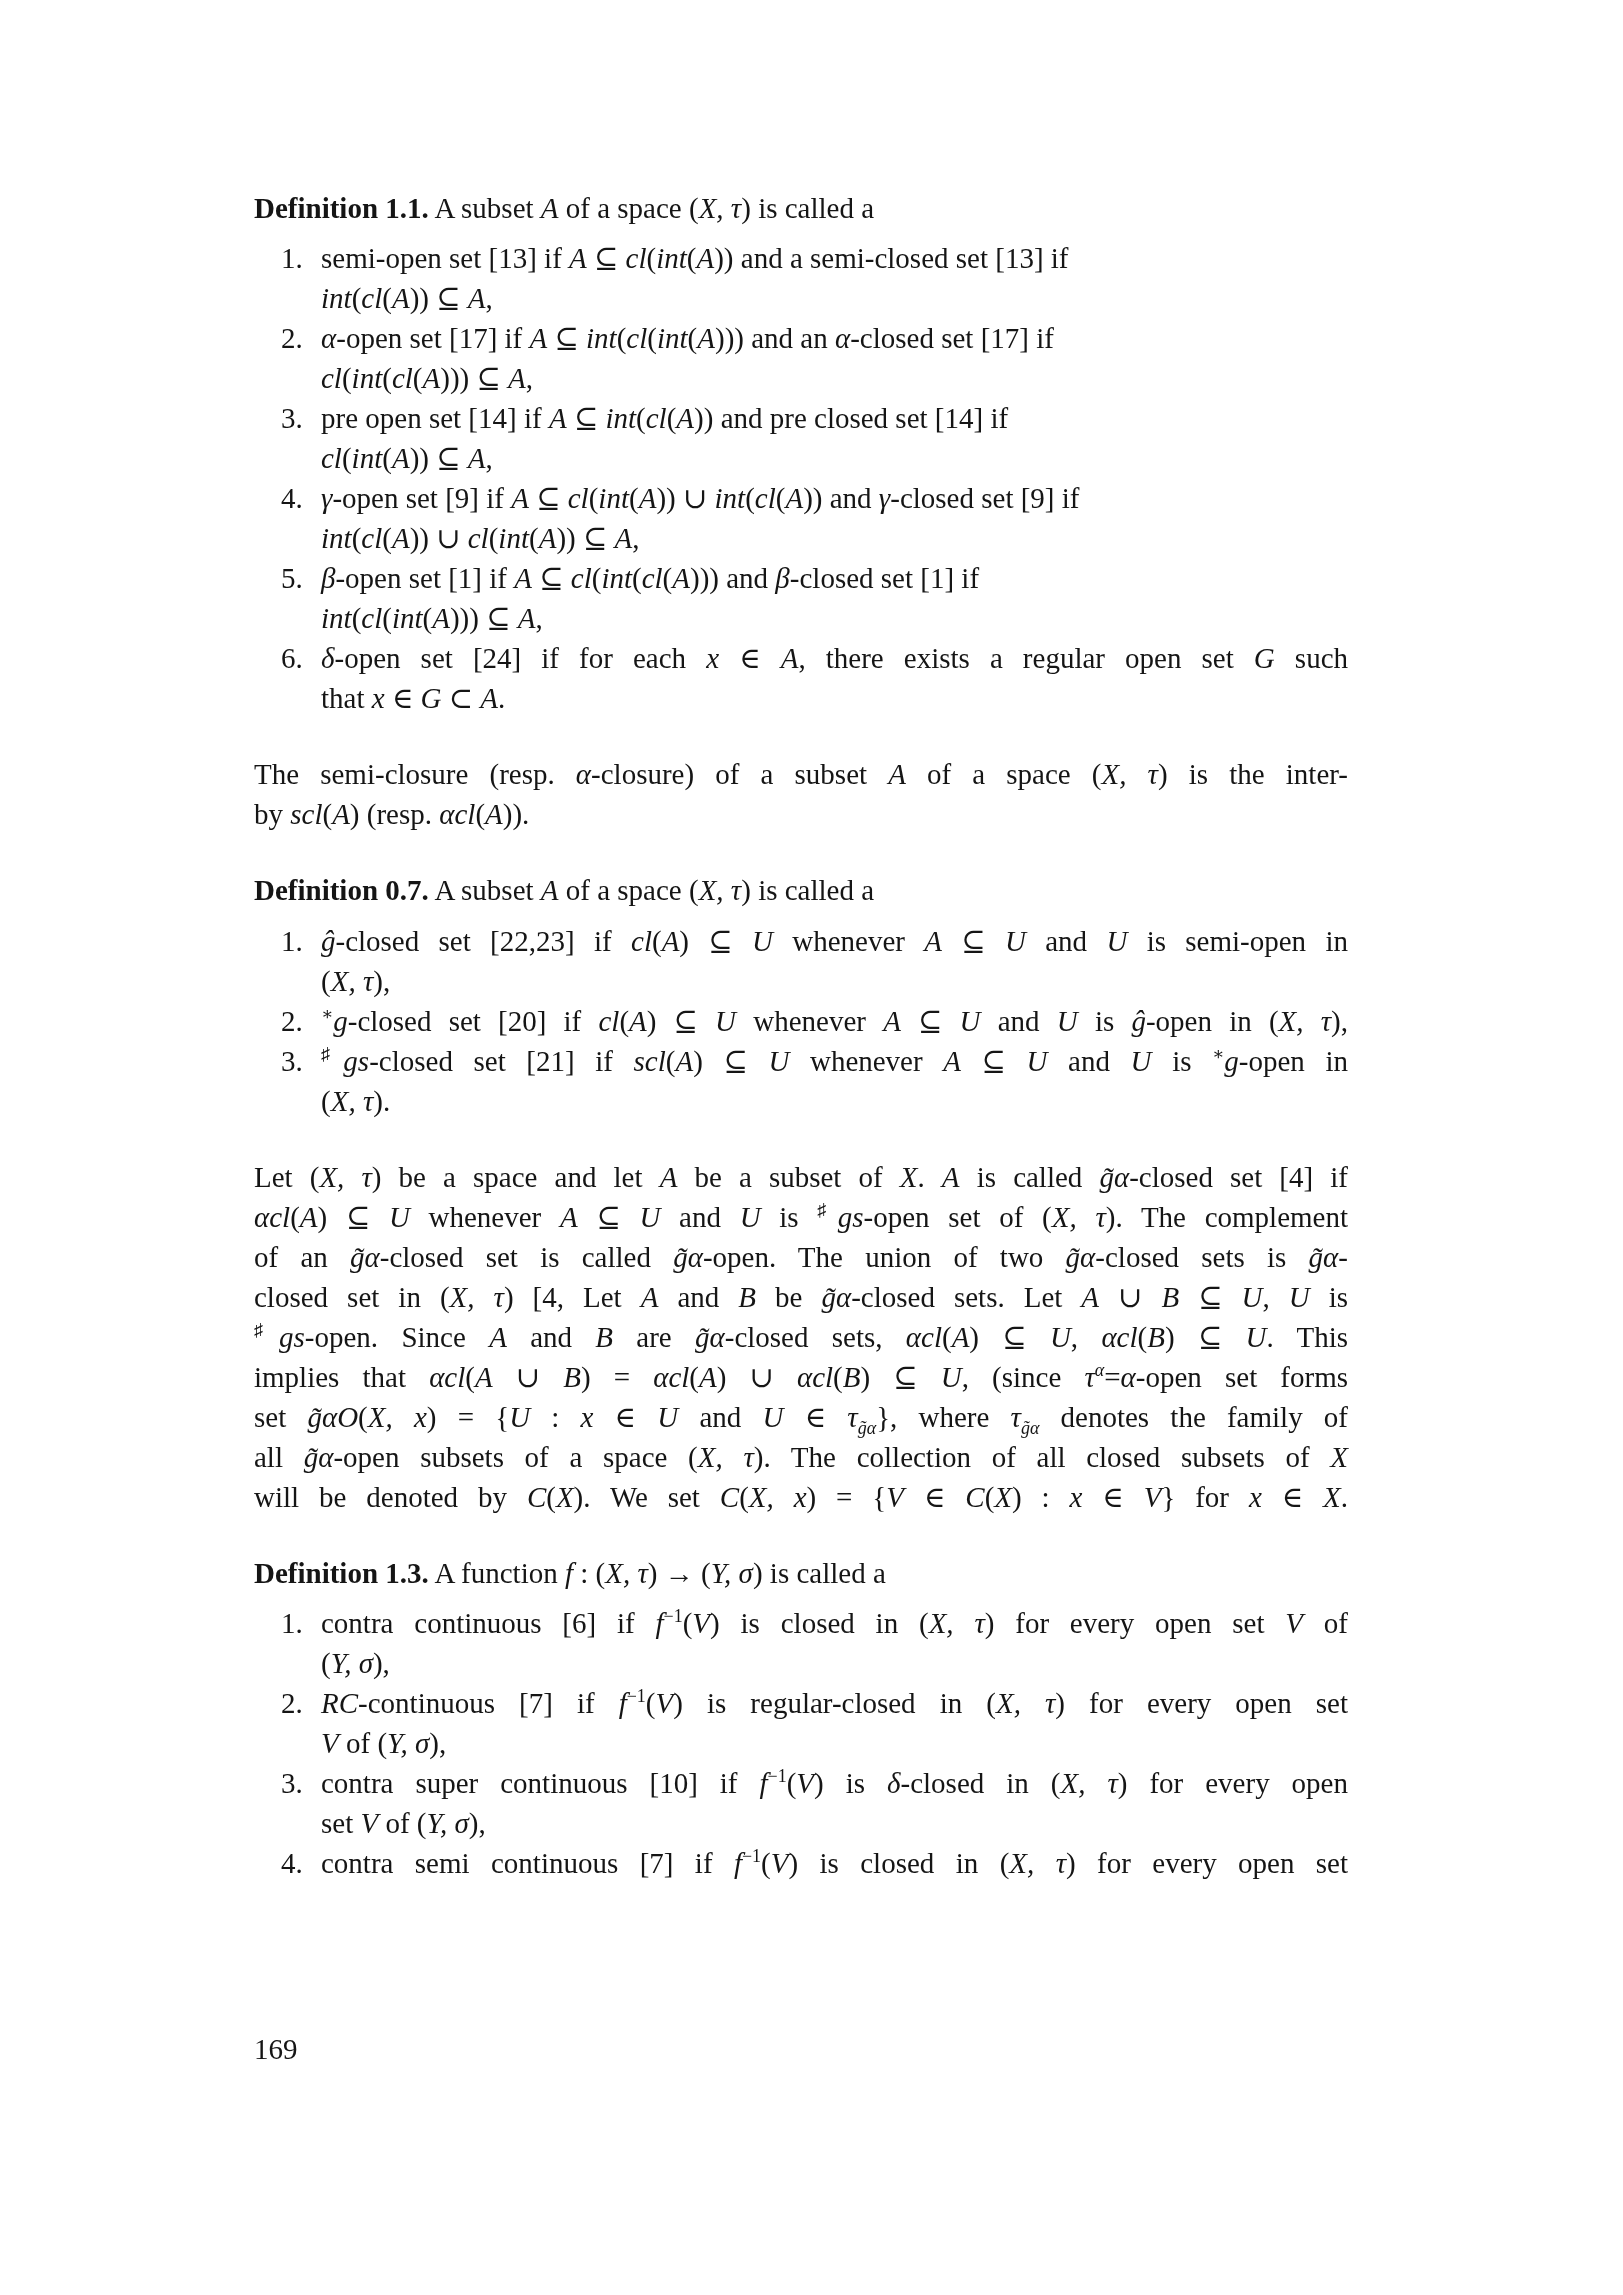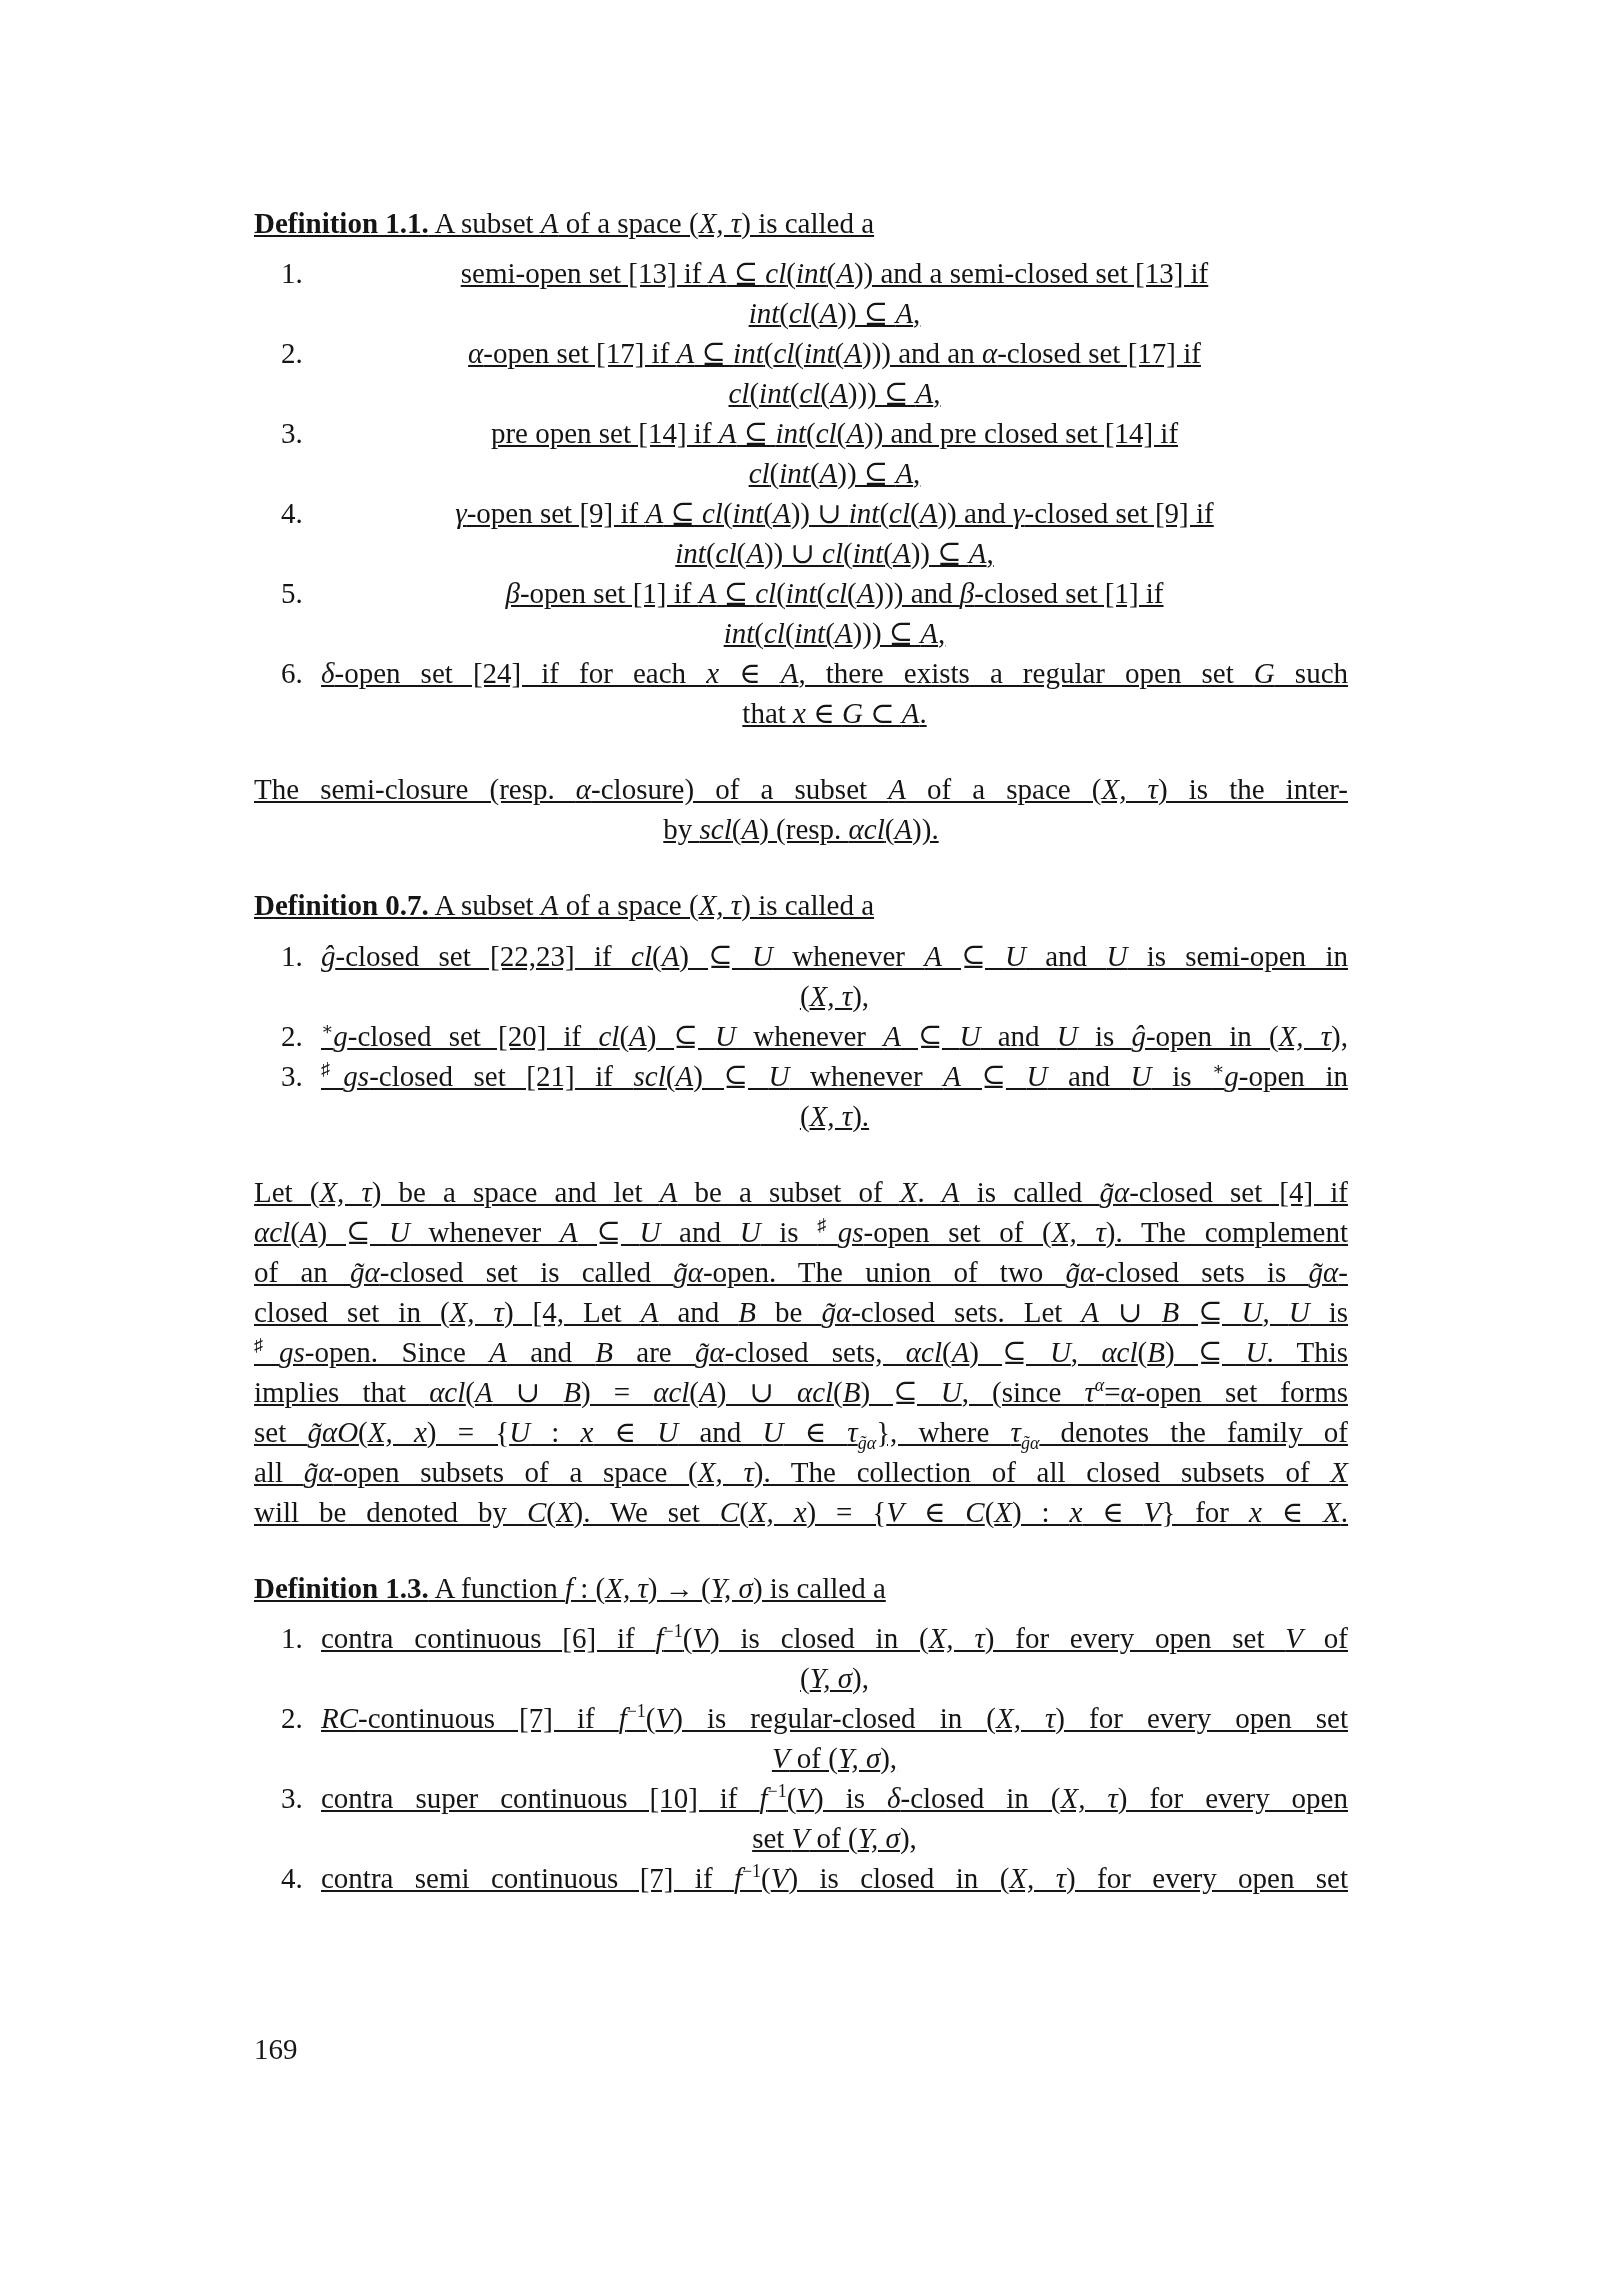--- a/index.html
+++ b/index.html
@@ -16,42 +16,41 @@
     height: 2295px;
     background: #ffffff;
     font-family: "Liberation Serif", "DejaVu Serif", serif;
     font-size: 29px;
     line-height: 40px;
     color: #151515;
   }
   .content {
     position: absolute;
     left: 254px;
-    top: 203px;
+    top: 188px;
     width: 1094px;
-    text-decoration: underline;
   }
   .heading { margin: 0; }
   .heading .dt { font-weight: 700; }
   .gap { margin-top: 36px; }
   ol.deflist {
     list-style: none;
     margin: 10.3px 0 0 0;
     padding: 0;
   }
   .item {
     position: relative;
     padding-left: 67px;
   }
   .num {
     position: absolute;
     left: 27px;
     top: 0;
   }
-  .line { display: block; text-align: center; }
+  .line { display: block; text-align: left; }
   .just {
     text-align: justify;
     text-align-last: justify;
   }
   i { font-style: italic; }
   sup, sub {
     font-size: 62%;
     line-height: 0;
   }
   sup { vertical-align: super; }

